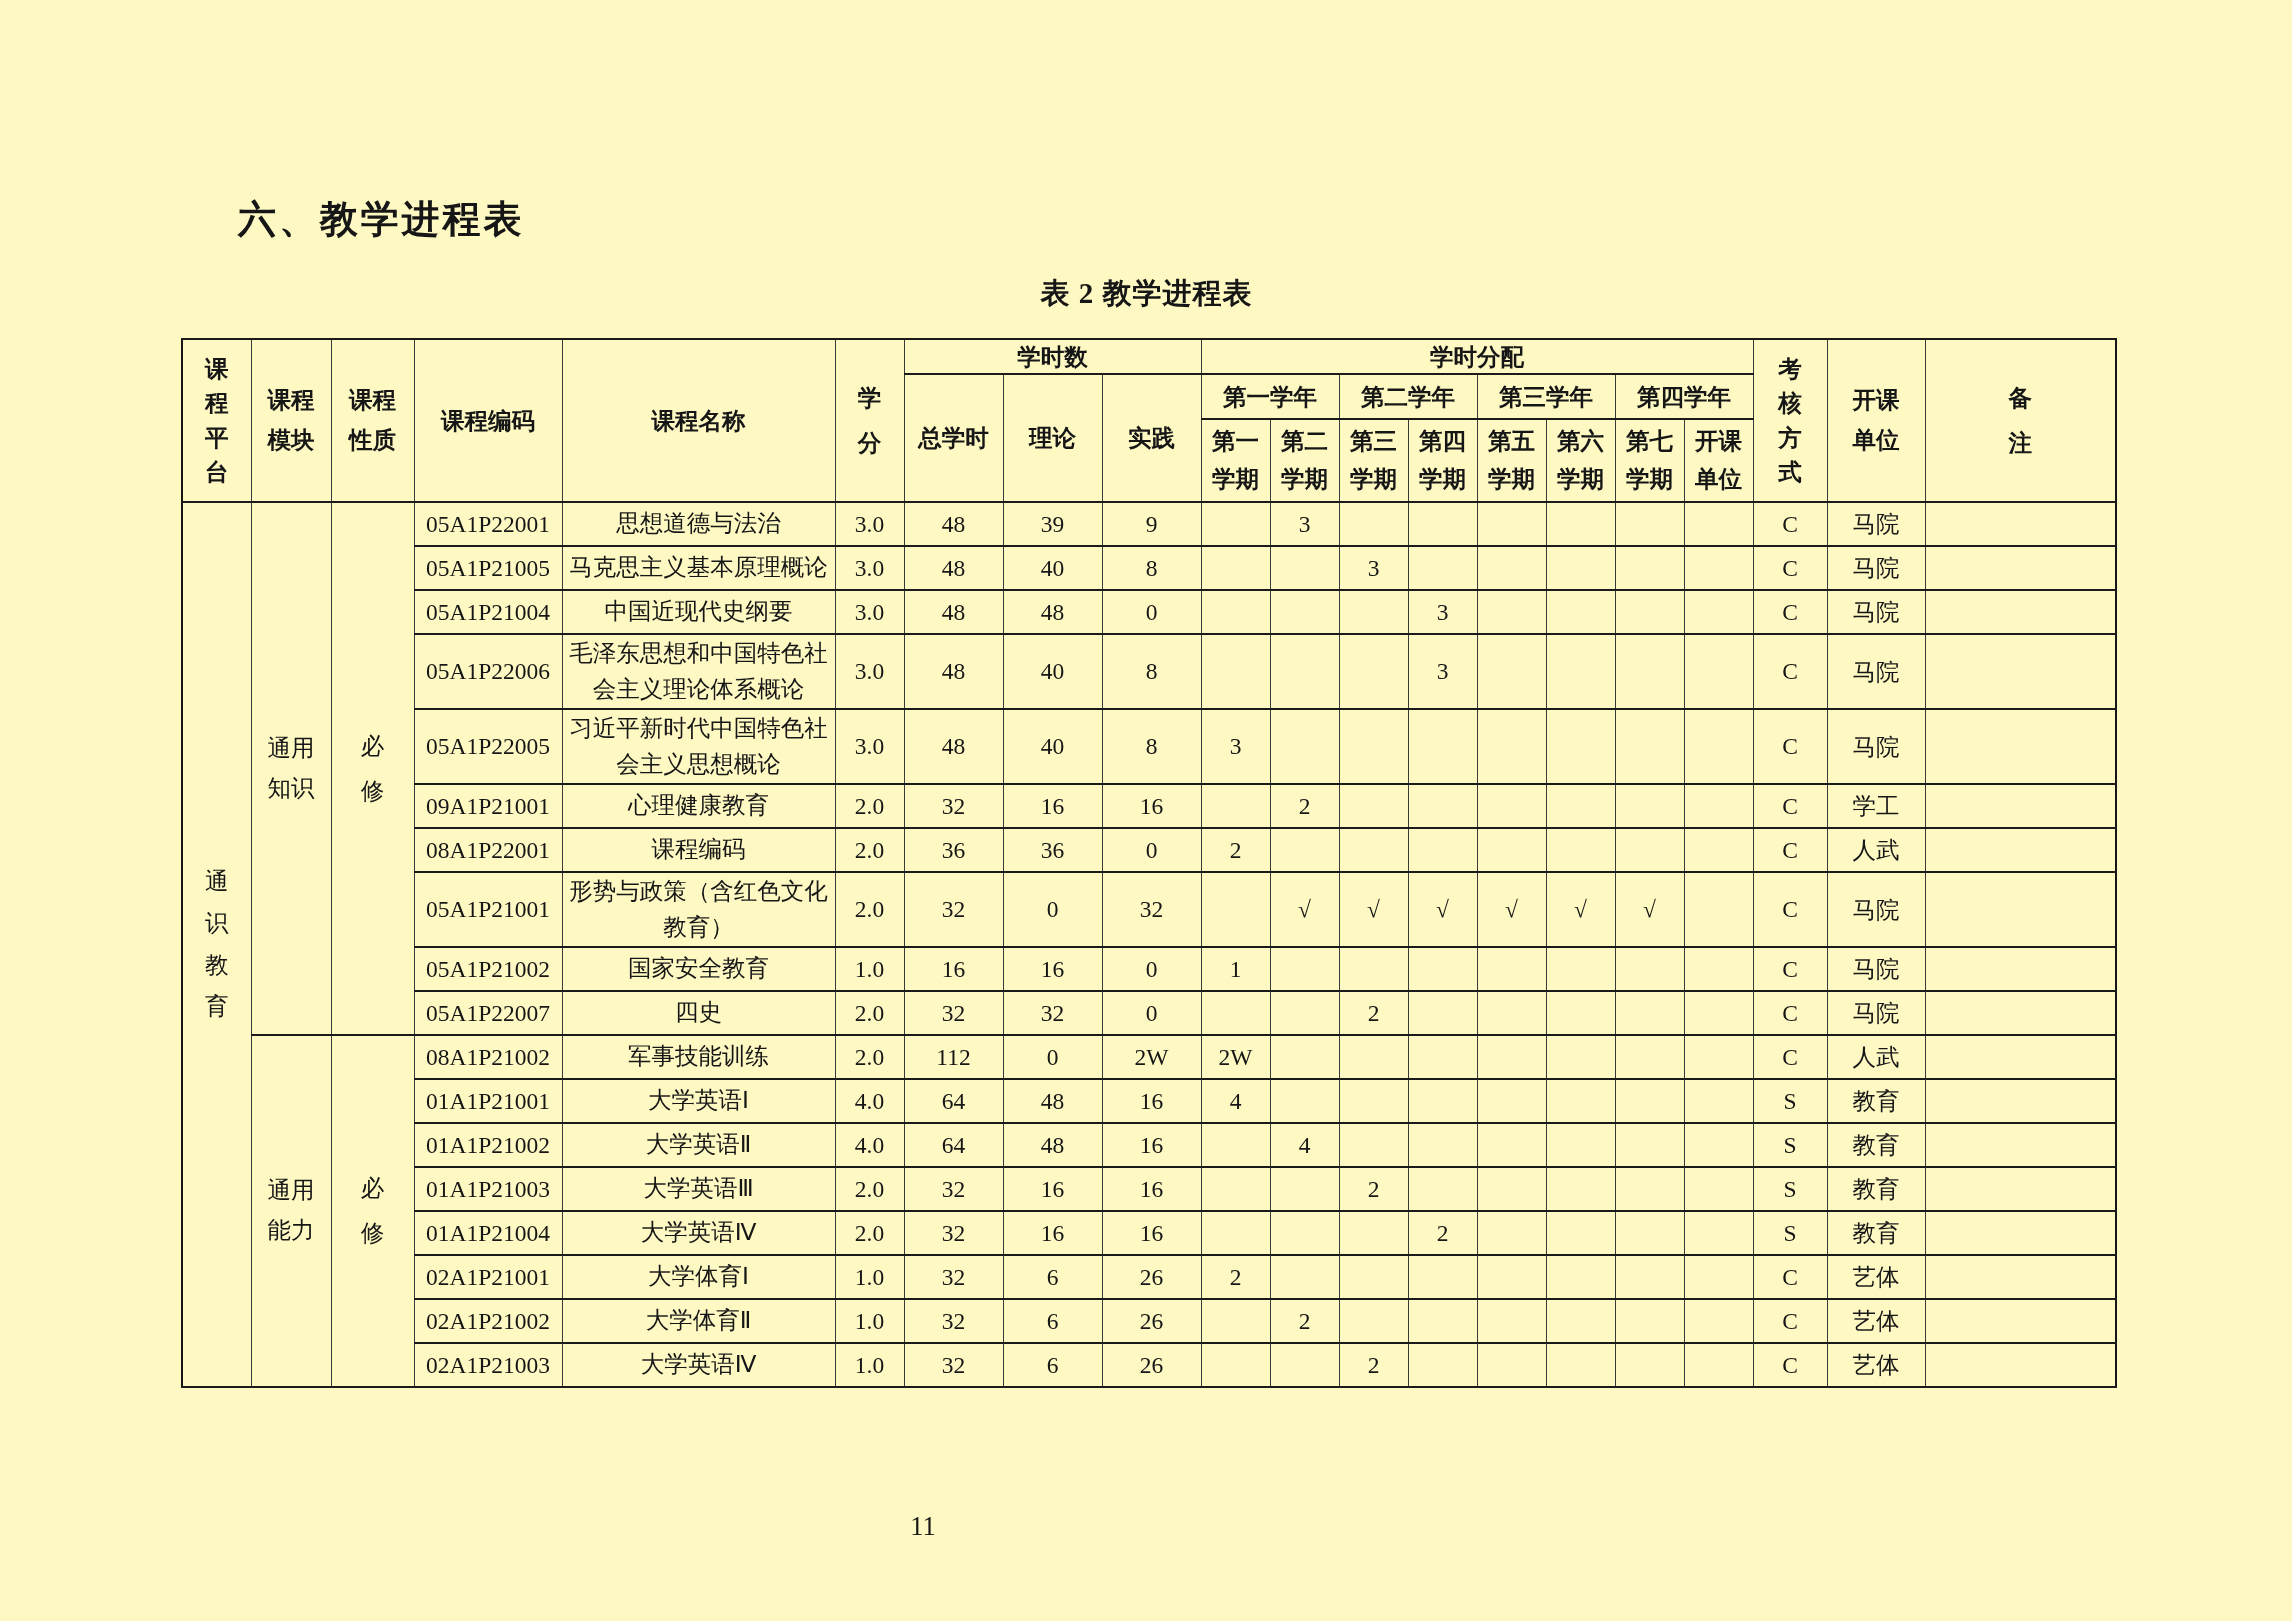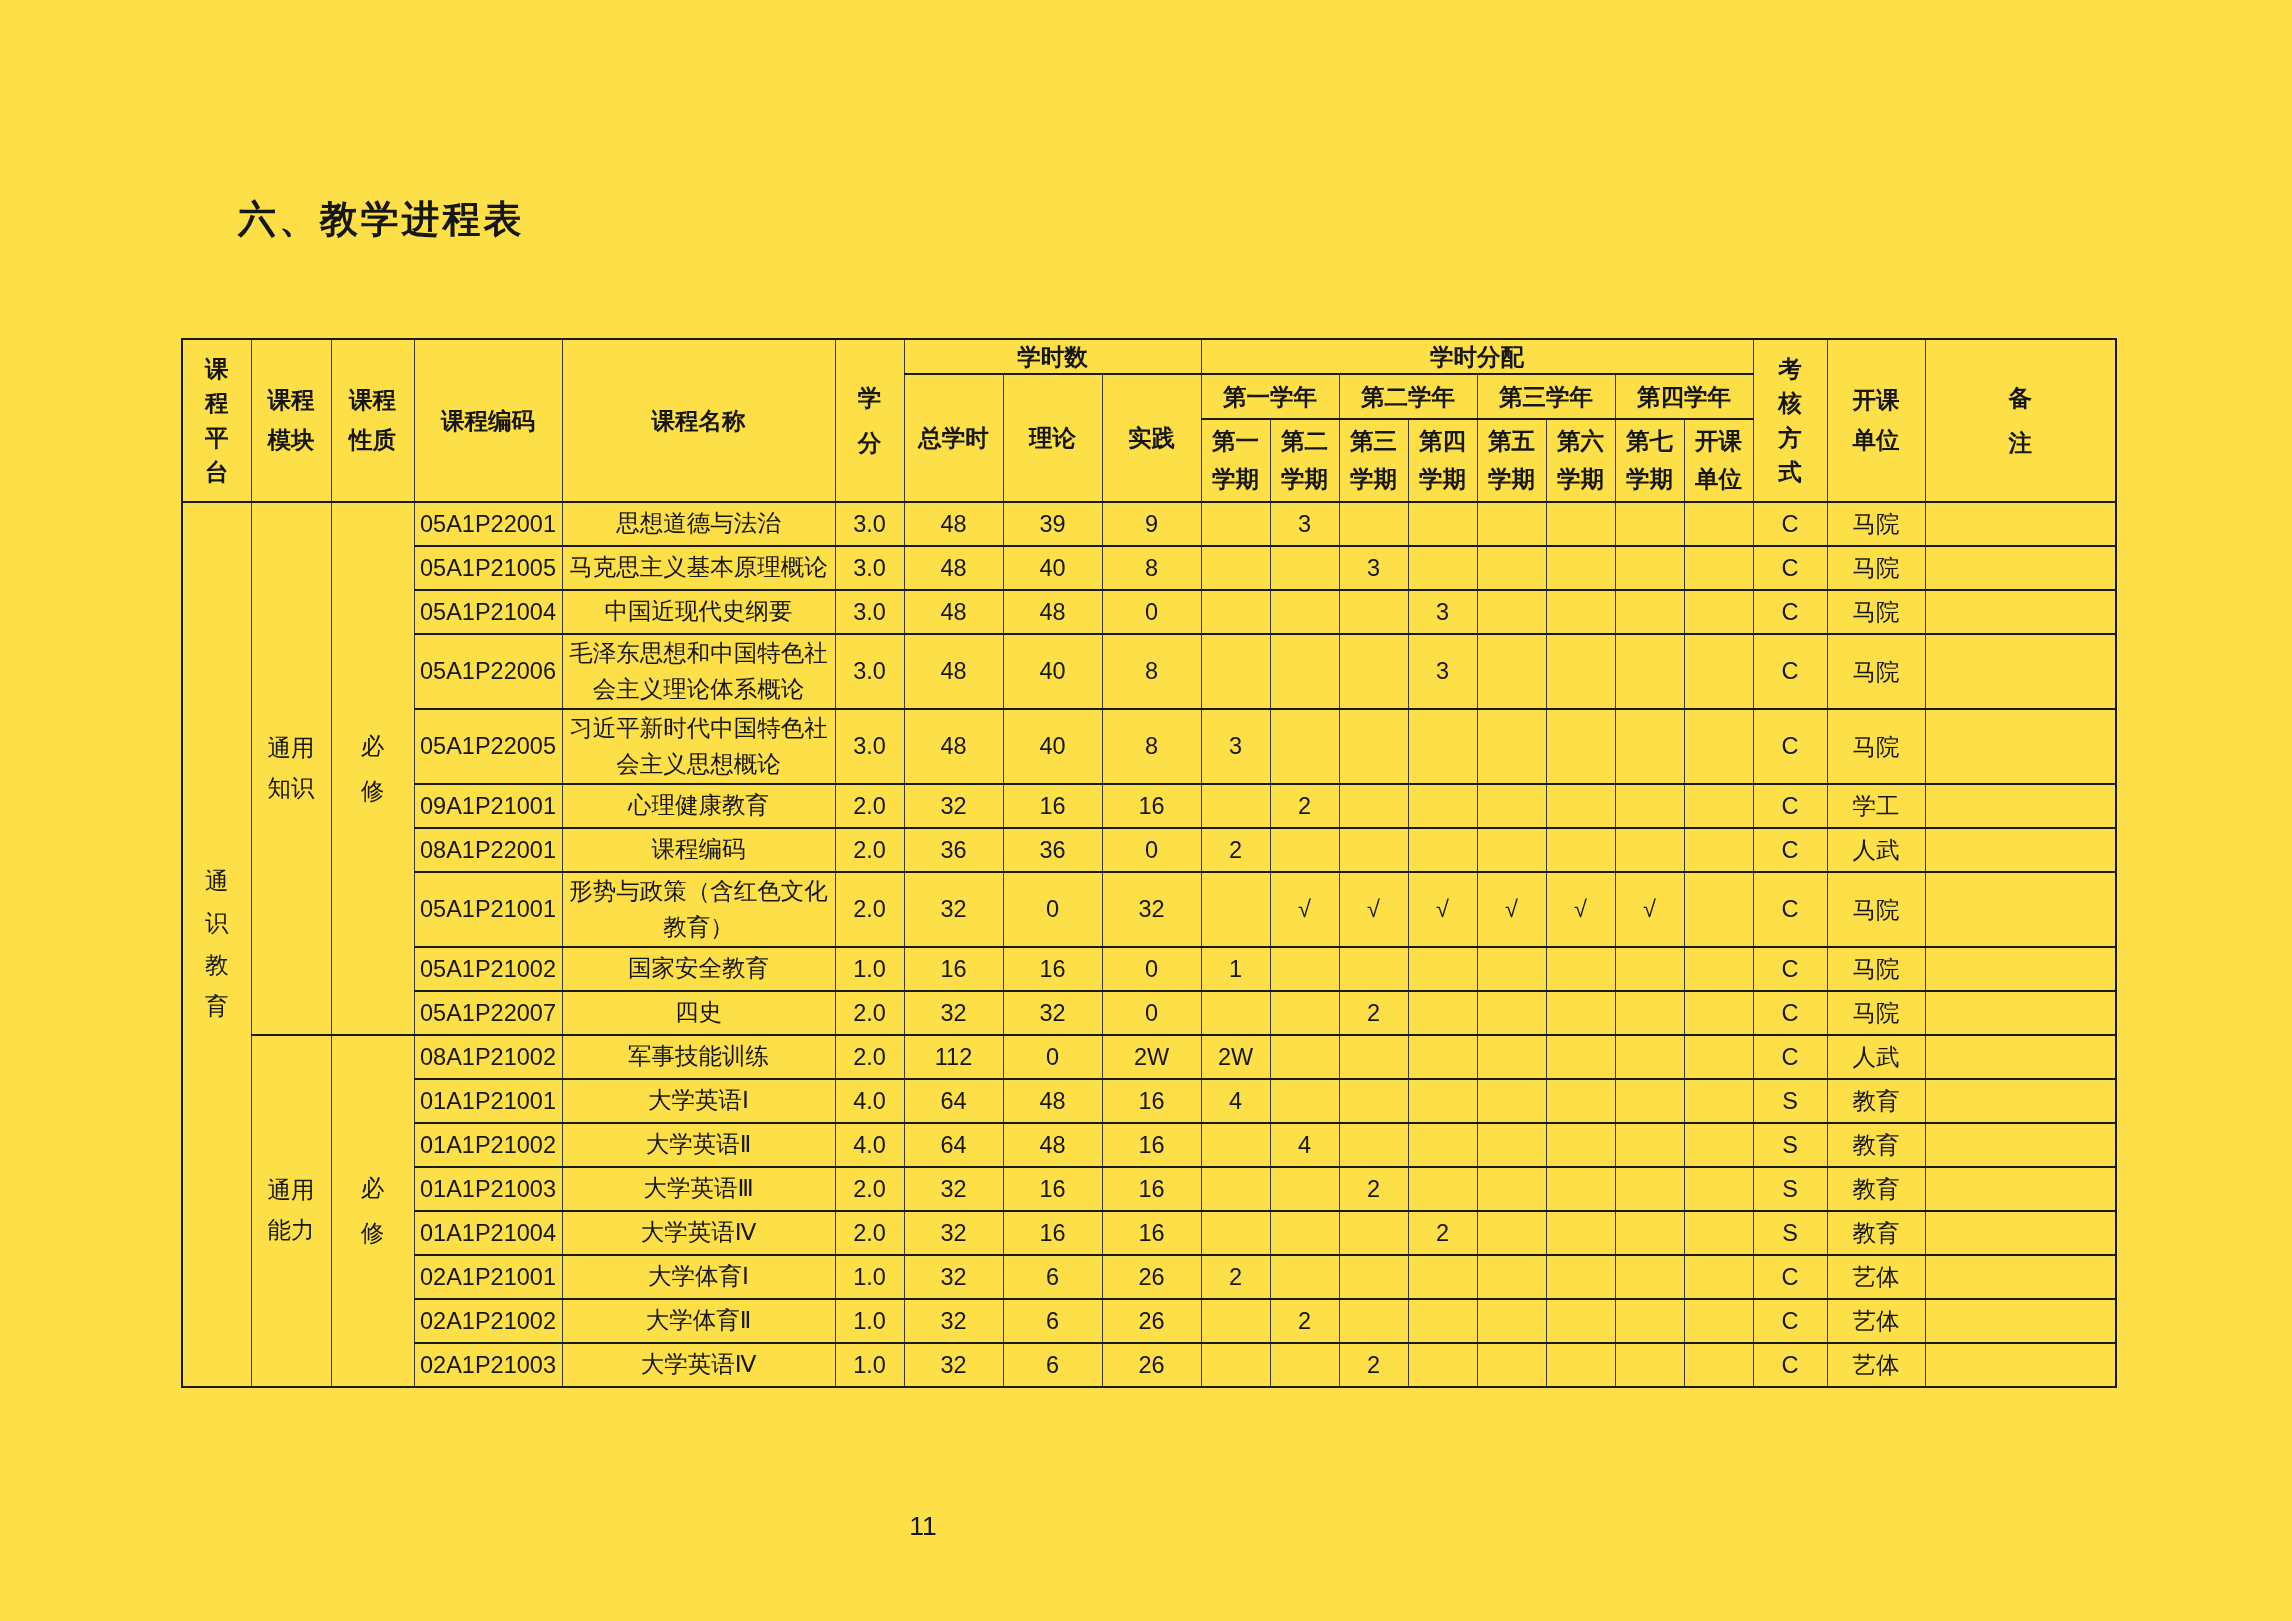--- a/index.html
+++ b/index.html
@@ -1,20 +1,20 @@
 <!DOCTYPE html>
 <html><head>
 <meta charset="utf-8">
 <style>
   html,body{margin:0;padding:0;background:#ffffff;}
   .page{
     position:relative;
     width:2293px;height:1621px;
-    background:#fde047;
-    font-family:Liberation Sans, sans-serif;
+    background:#fef9c3;
+    font-family:Liberation Serif, serif;
     color:#161616;
     overflow:hidden;
   }
   .doc-title{
     position:absolute;left:238px;top:194px;
     font-size:38px;font-weight:700;letter-spacing:2.9px;
   }
   .table-caption{
     position:absolute;left:181px;top:274px;width:1931px;
     text-align:center;font-size:29px;font-weight:700;letter-spacing:1px;
@@ -54,20 +54,21 @@
     position:absolute;left:0;top:1511px;width:1846px;
     text-align:center;font-size:26.5px;
   }
 </style>
 </head>
 <body>
 
 <div class="page">
 
   <div class="doc-title">六、教学进程表</div>
+  <div class="table-caption">表 2 教学进程表</div>
 
   <table class="sched">
     <colgroup>
       <col style="width:69px">
         <col style="width:80px">
         <col style="width:83px">
       <col style="width:148px">
         <col style="width:273px">
         <col style="width:69px">
       <col style="width:99px">

